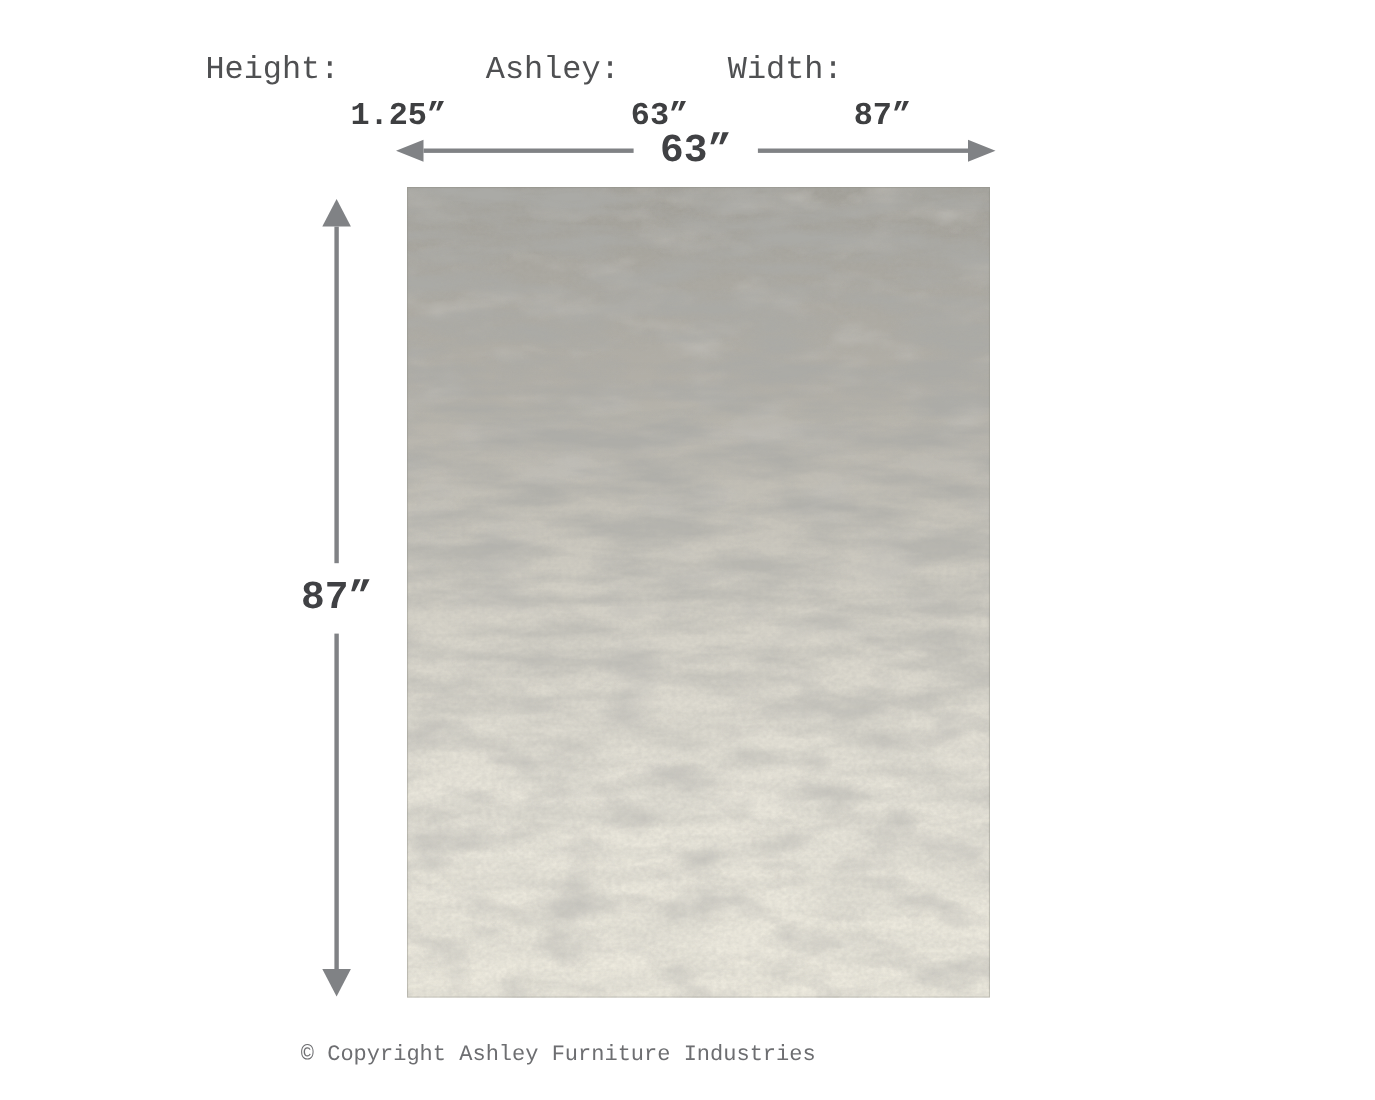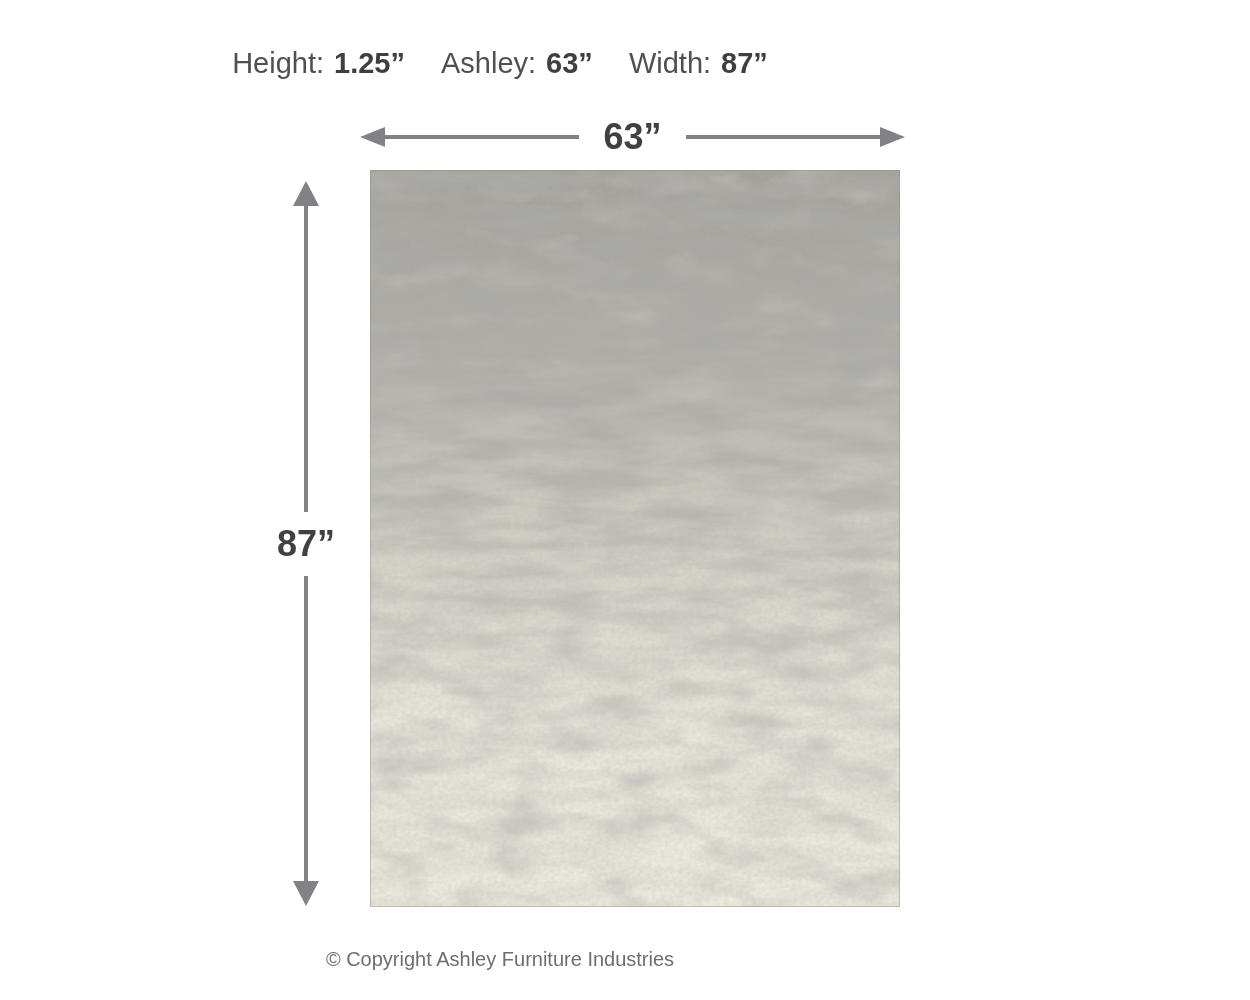--- a/index.html
+++ b/index.html
@@ -5,41 +5,42 @@
   html, body {
     margin: 0;
     padding: 0;
     background: #ffffff;
   }
   .canvas {
     position: relative;
     width: 1000px;
     height: 1000px;
     background: #ffffff;
-    font-family: Liberation Sans, sans-serif;
+    font-family: Liberation Mono, monospace;
     overflow: hidden;
+    padding-left: 15px;
   }
 
   
   .spec-bar {
     position: absolute;
     left: 0;
     top: 48px;
     width: 100%;
     display: flex;
     justify-content: center;
     gap: 36px;
     font-size: 29px;
     line-height: 1.1;
     color: #4f5052;
     white-space: nowrap;
   }
   .spec { display: flex; gap: 10px; }
   .spec-label { font-weight: 400; color: #4f5052; }
-  .spec-value { font-weight: 700; color: #3e3f41; }
+  .spec-value { font-weight: 700; color: #3e3f41; margin-top: 42px; }
 
   
   .h-arrow {
     position: absolute;
     left: 360px;
     top: 112px;
     width: 545px;
     height: 50px;
     display: flex;
     align-items: center;

